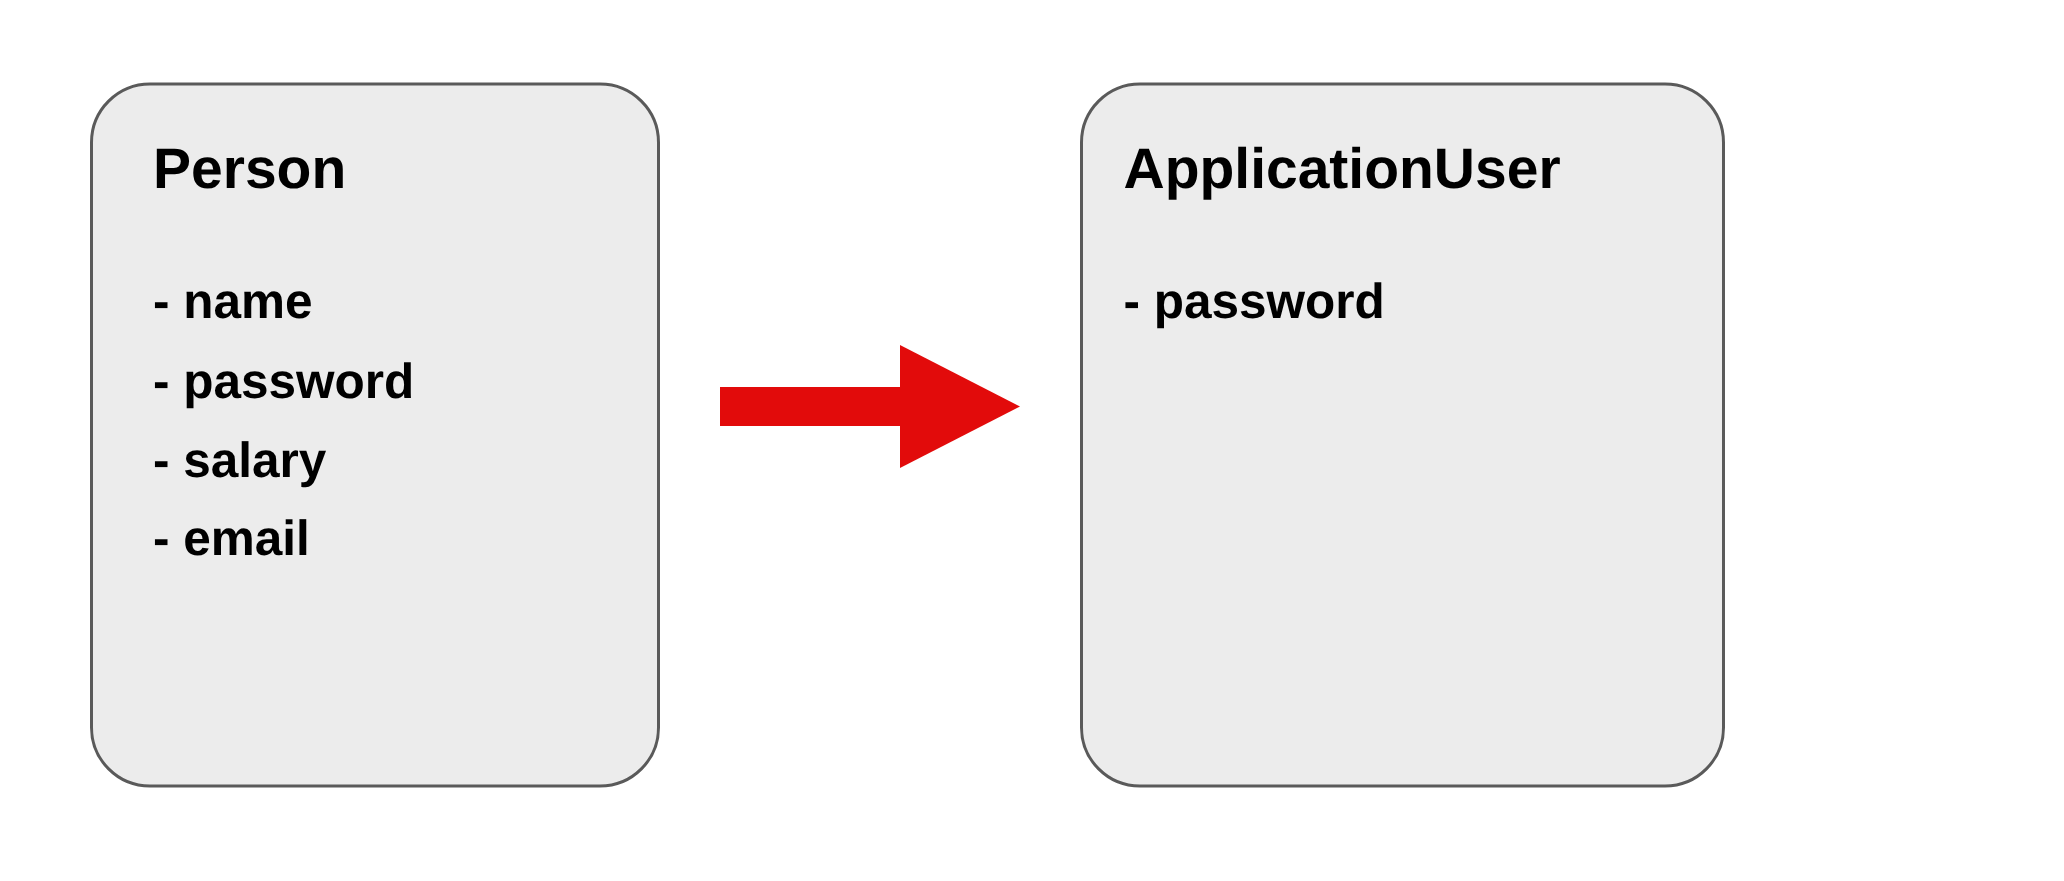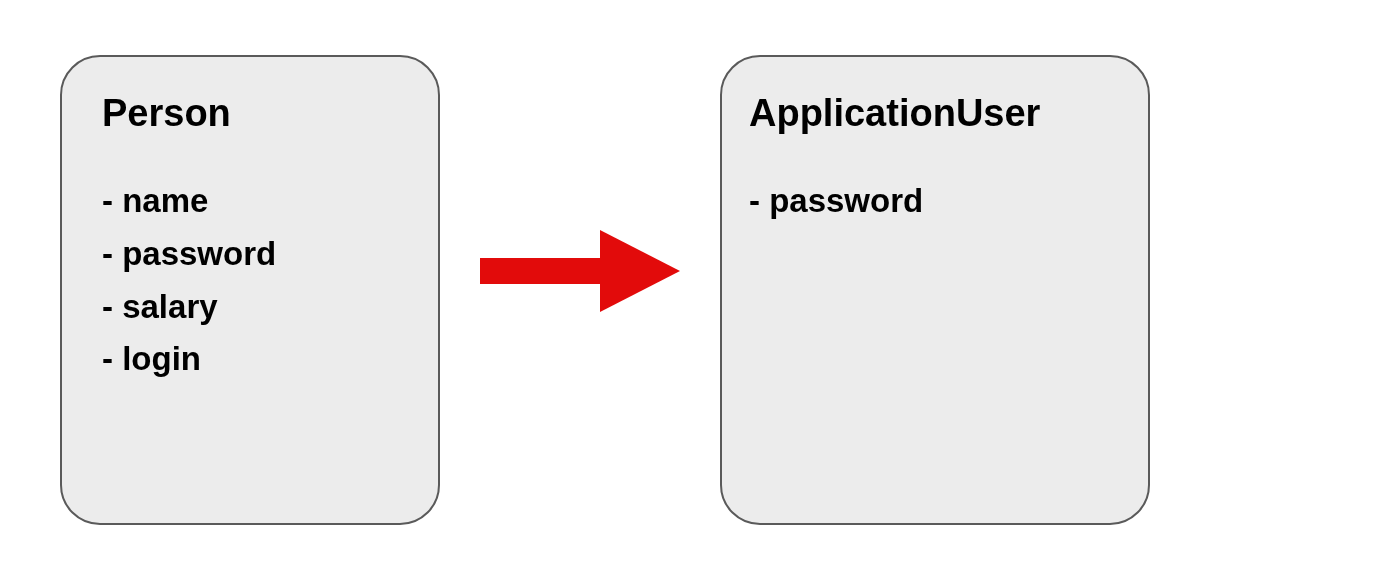--- a/index.html
+++ b/index.html
@@ -61,21 +61,21 @@
 <body>
 
 <div class="container">
 
   <div class="class-box">
     <div class="class-title">Person</div>
     <div class="attribute-list">
       <div class="attribute-item">- name</div>
       <div class="attribute-item">- password</div>
       <div class="attribute-item">- salary</div>
-      <div class="attribute-item">- login</div>
+      <div class="attribute-item">- email</div>
     </div>
   </div>
 
   <div class="arrow-container">
     <svg class="arrow-svg" viewBox="0 0 200 90">
       <rect x="0" y="33" width="130" height="26" fill="#e20b0b"></rect>
       <polygon points="120,5 200,46 120,87" fill="#e20b0b"></polygon>
     </svg>
   </div>
 

